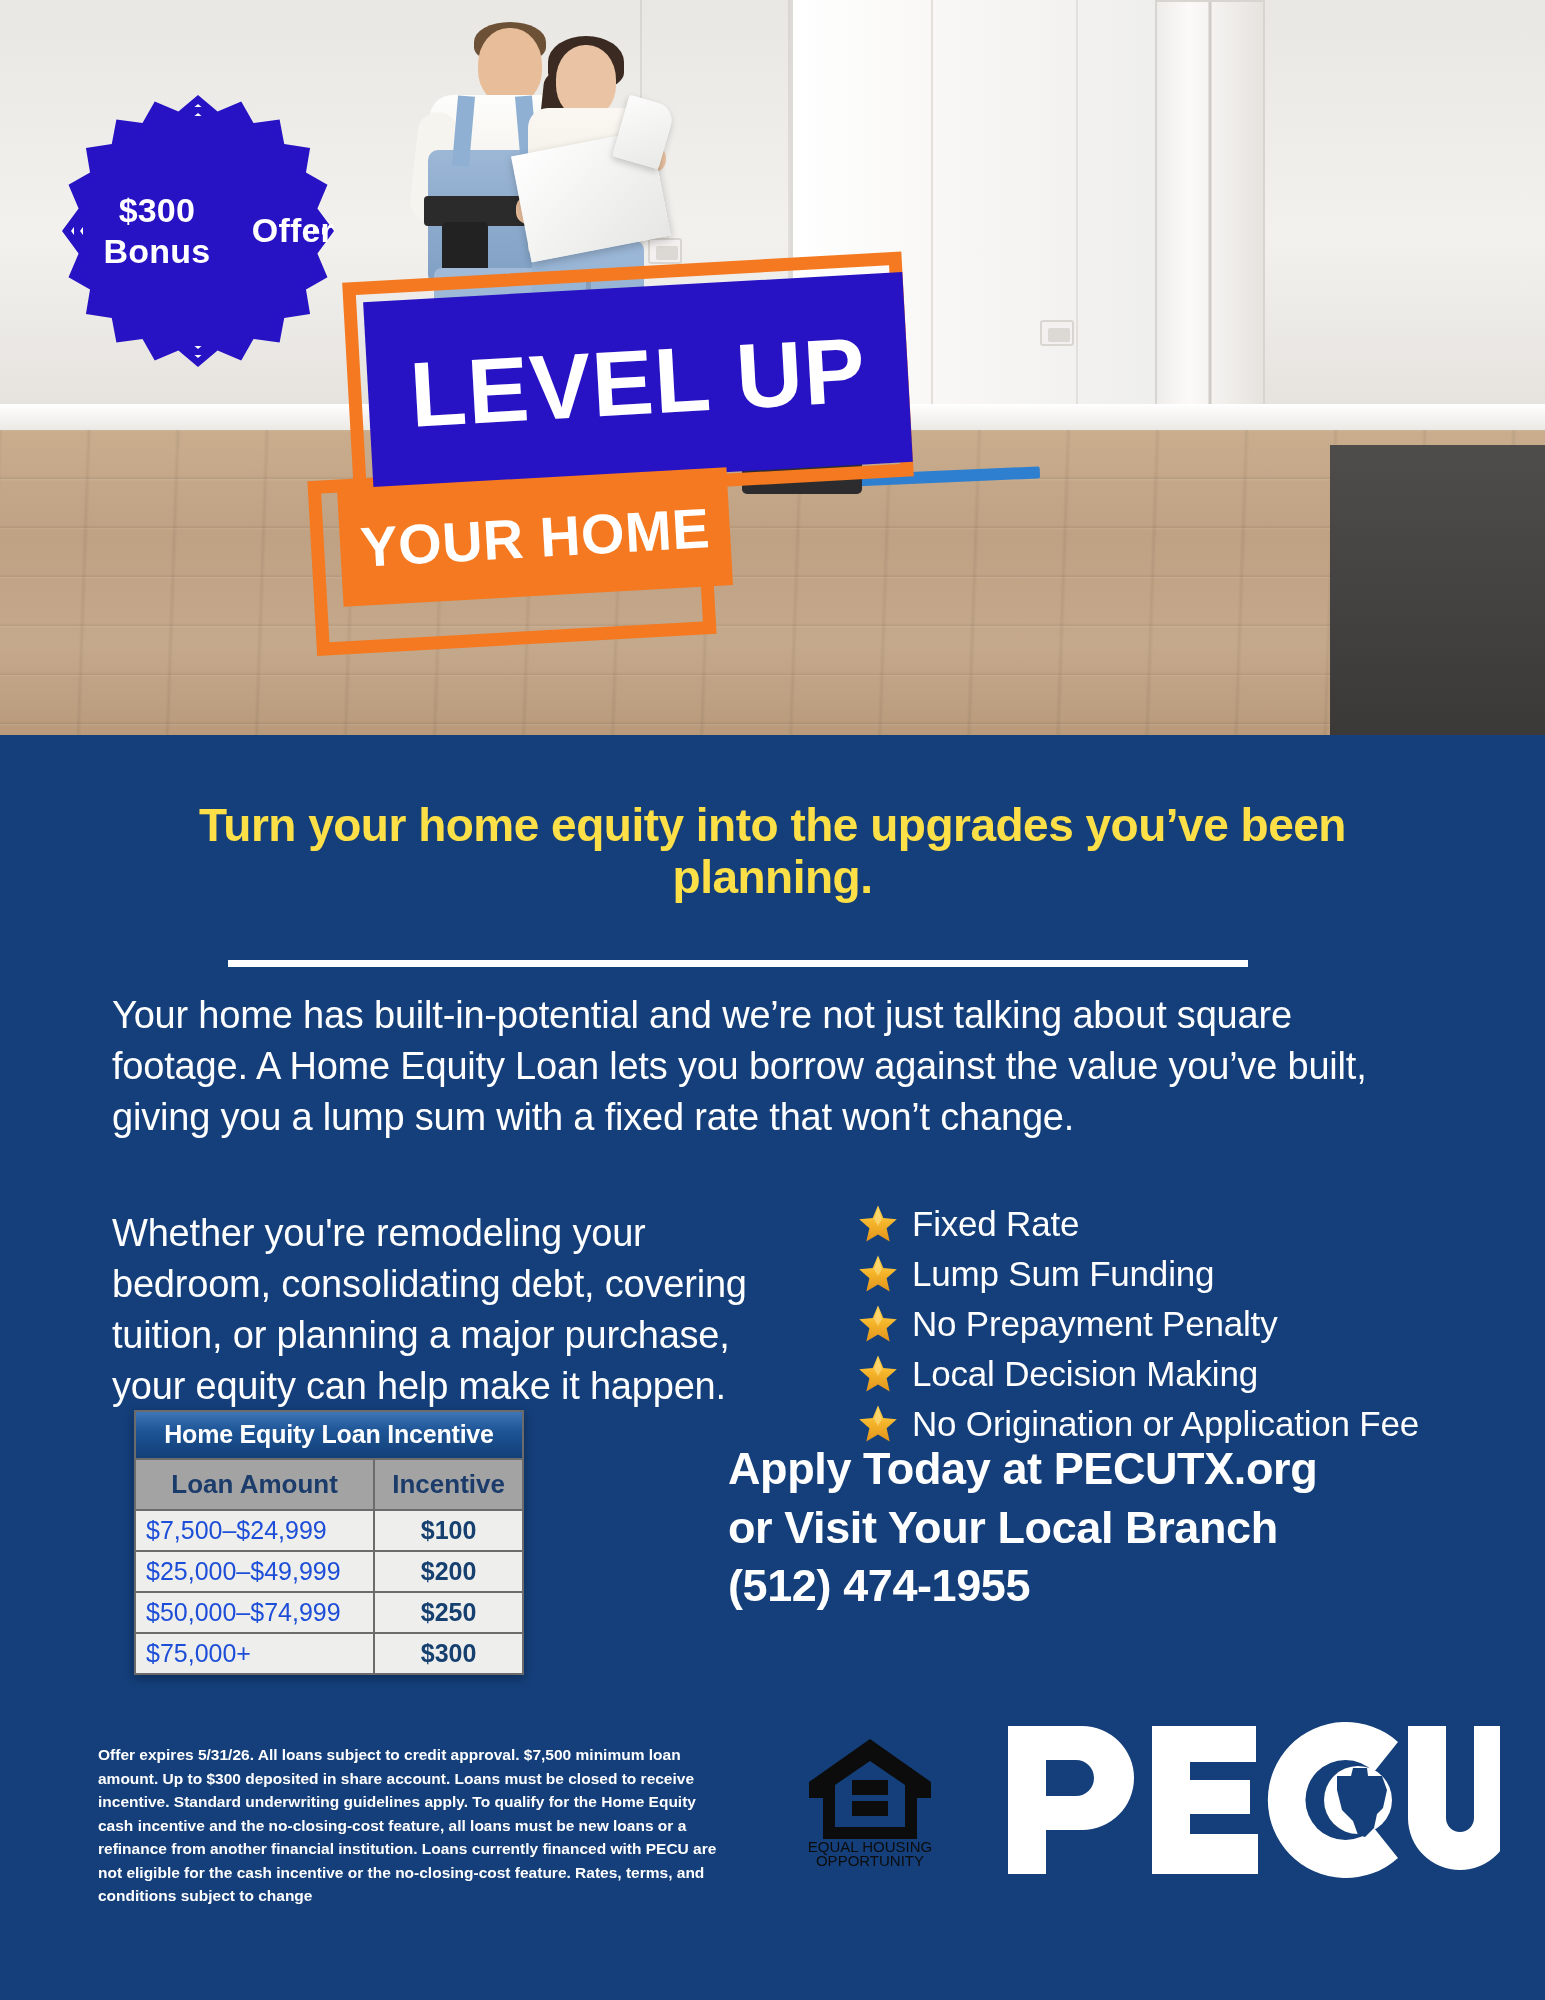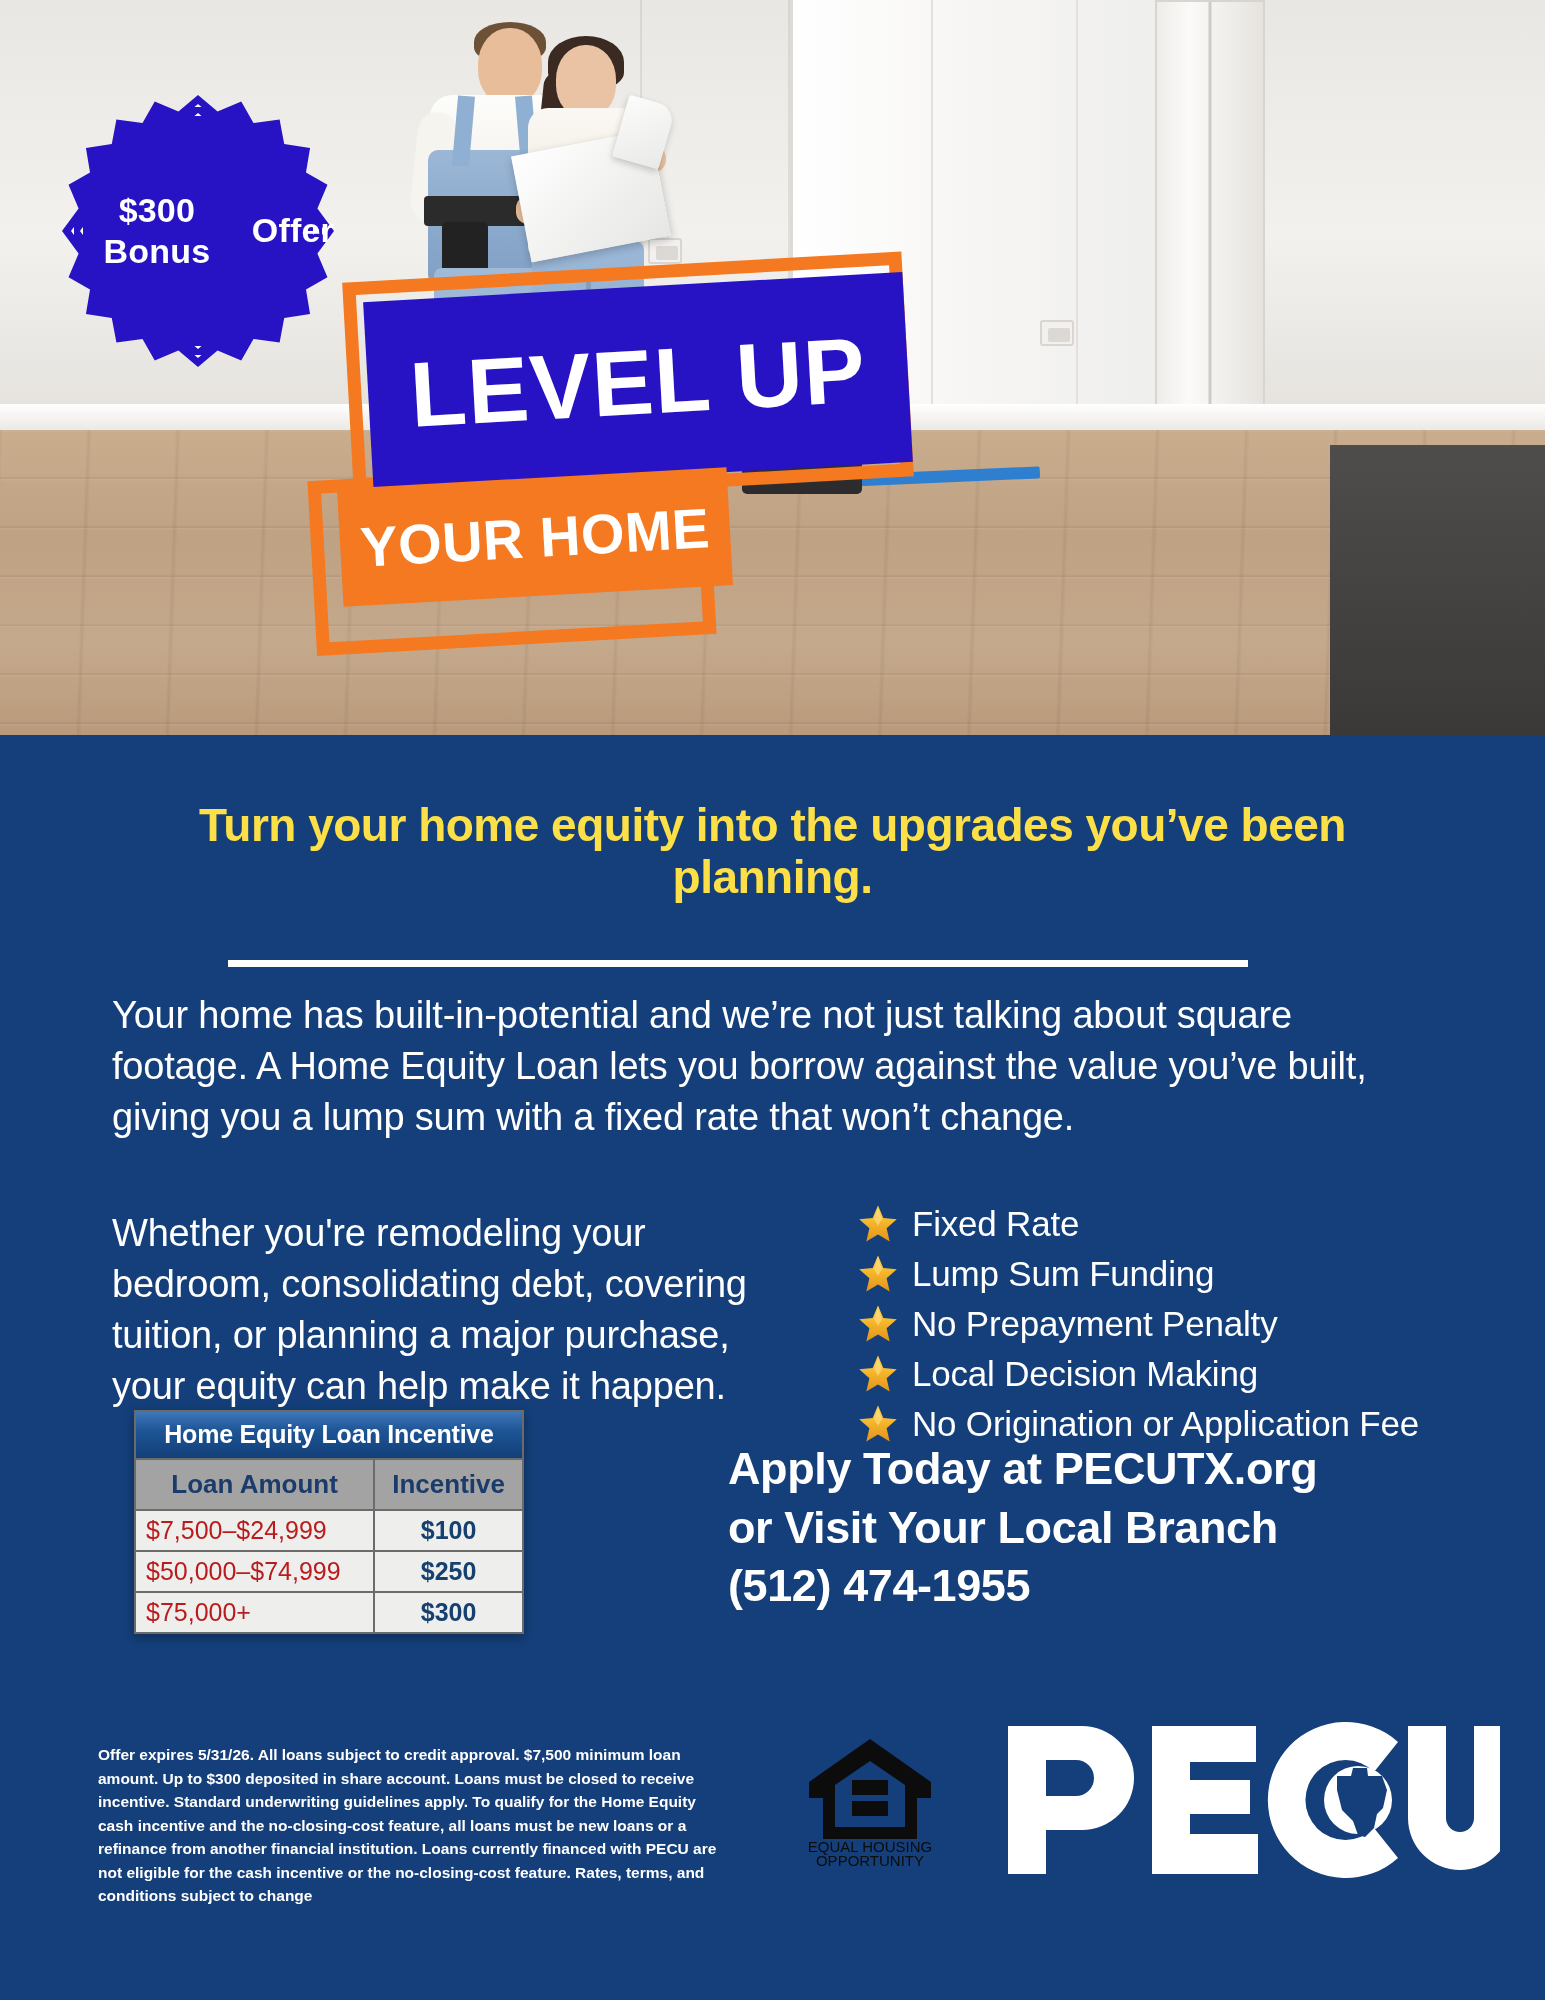--- a/index.html
+++ b/index.html
@@ -319,21 +319,21 @@
     border: 2px solid #6b6b6b;
     padding: 5px 10px;
     font-size: 25px;
     background: #eeeeec;
     color: #1b3c6b;
   }
   .tbl th {
     font-weight: 700; text-align: center; font-size: 26px;
     background: #a3a3a3; padding: 9px 10px;
   }
-  .tbl td.amount { text-align: left; font-weight: 400; color: #b91c1c; }
+  .tbl td.amount { text-align: left; font-weight: 400; color: #1d4ed8; }
   .tbl td.incent { text-align: center; font-weight: 700; color: #16406f; }
 
   
   .cta {
     position: absolute; left: 728px; top: 705px; width: 760px;
     color: #fff; font-weight: 700; font-size: 45px; line-height: 1.30;
     letter-spacing: -.4px;
   }
 
   
@@ -518,20 +518,24 @@
           <th>Loan Amount</th>
           <th>Incentive</th>
         </tr>
       </thead>
       <tbody id="tbl-body">
           <tr>
             <td class="amount">$7,500–$24,999</td>
             <td class="incent">$100</td>
           </tr>
           <tr>
+            <td class="amount">$25,000–$49,999</td>
+            <td class="incent">$200</td>
+          </tr>
+          <tr>
             <td class="amount">$50,000–$74,999</td>
             <td class="incent">$250</td>
           </tr>
           <tr>
             <td class="amount">$75,000+</td>
             <td class="incent">$300</td>
           </tr>
         </tbody>
     </table>
 

